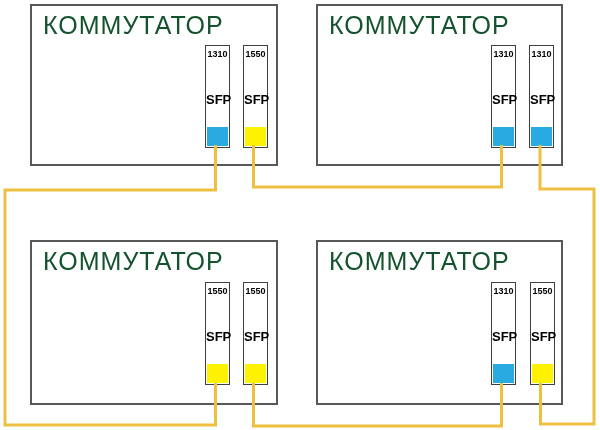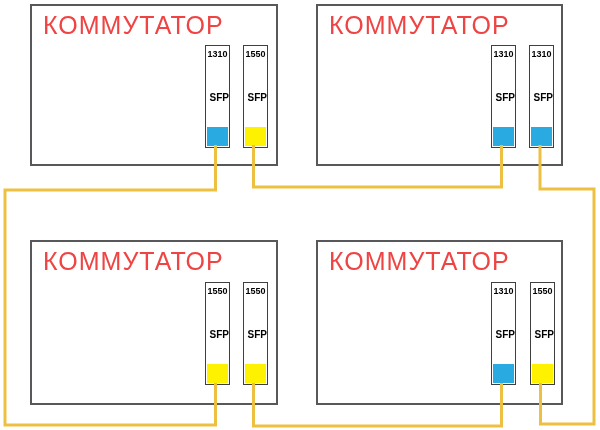--- a/index.html
+++ b/index.html
@@ -22,21 +22,21 @@
     box-sizing: border-box;
     z-index: 1;
   }
   .switch-title {
     position: absolute;
     left: 11px;
     top: 5px;
     font-size: 25px;
     font-weight: 500;
     letter-spacing: 1px;
-    color: #ef4444;
+    color: #14532d;
     white-space: nowrap;
   }
   .sfp-module {
     position: absolute;
     width: 25px;
     height: 103px;
     background: #ffffff;
     border: 1px solid #3f3f3f;
     box-sizing: border-box;
     font-weight: bold;
@@ -50,21 +50,21 @@
     font-size: 9px;
     color: #000000;
     letter-spacing: 0px;
   }
   .sfp-text {
     position: absolute;
     top: 46px;
     left: 0;
     width: 100%;
     text-align: right;
-    font-size: 10px;
+    font-size: 13px;
     color: #000000;
   }
   .sfp-connector {
     position: absolute;
     left: 1px;
     right: 1px;
     bottom: 1px;
     height: 19px;
   }
   #cables {

